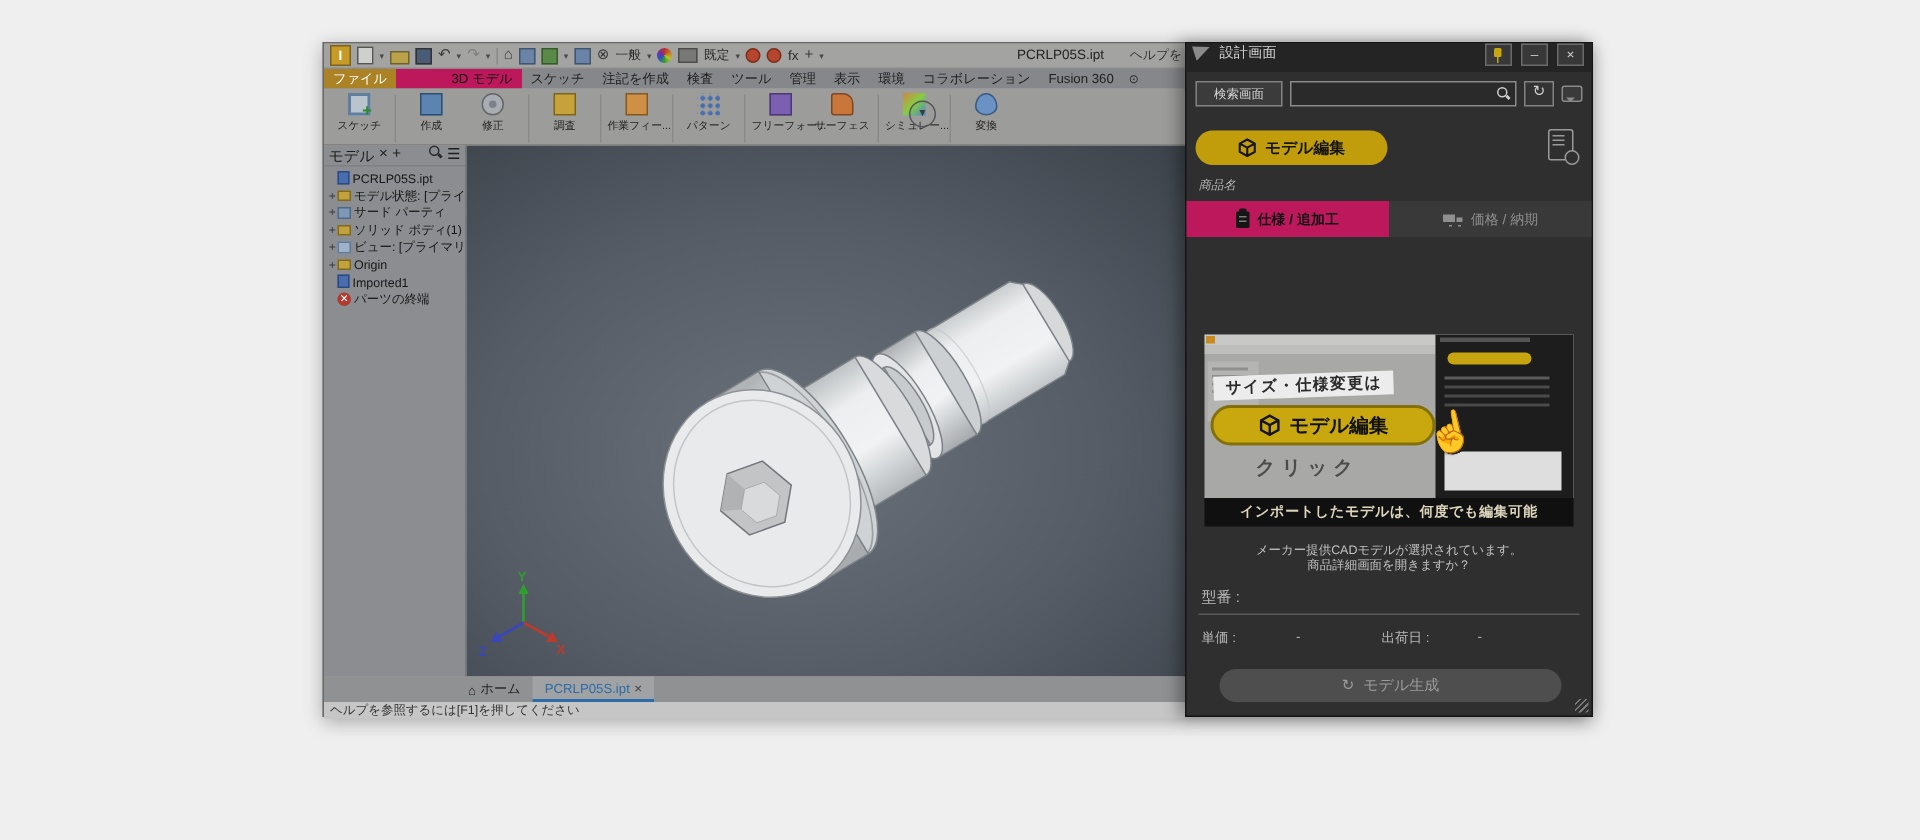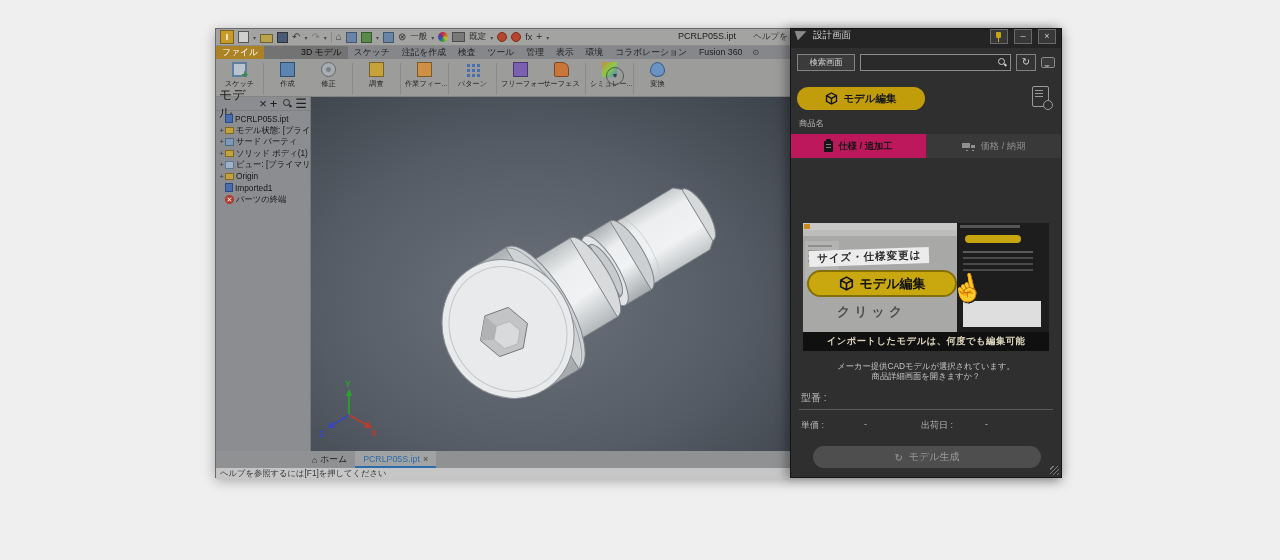--- a/index.html
+++ b/index.html
@@ -22,21 +22,21 @@
   .wheel-ic{width:10px;height:10px;border-radius:50%;background:conic-gradient(#c03030,#c07820,#c0c030,#30a030,#3050c0,#7030a0,#c03030);}
   .img-ic{width:11px;height:8px;background:#787876;border:1px solid #4c4c4a;}
   .dot-red{width:8px;height:8px;border-radius:50%;background:#b5452c;border:1px solid #7c2c1a;}
   .qtext{font-size:8.5px;color:#2a2a2a;}
   .fx{font-size:9px;color:#2a2a2a;text-align:right;}
   .fname{position:absolute;left:462px;top:2px;font-size:9px;color:#222;}
   .qhelp{position:absolute;right:3px;top:2px;font-size:8.5px;color:#333;}
   .ribtabs{position:absolute;left:0;top:17px;width:575px;height:13px;background:#85878a;display:flex;font-size:8.8px;color:#1e1e1e;}
   .rtab{padding:0 6px;line-height:13px;white-space:nowrap;}
   .rtab.file{background:#ab8325;color:#fff;}
-  .rtab.active{background:#737373;color:#101010;padding-left:37px;}
+  .rtab.active{background:#be185d;color:#101010;padding-left:37px;}
   .rtab-extra{line-height:13px;font-size:8px;color:#2c2c2c;padding-left:4px;}
   .ribbon{position:absolute;left:0;top:30px;width:575px;height:38px;background:#9c9d9b;border-bottom:1px solid #83847f;display:flex;align-items:flex-start;padding:3px 0 0 4px;box-sizing:border-box;gap:2px;}
   .rbtn{width:39px;text-align:center;flex:none;}
   .rbtn .ric{width:15px;height:15px;margin:0 auto 2px auto;position:relative;}
   .rbtn .rlbl{font-size:7.2px;color:#222;white-space:nowrap;}
   .rsep{width:1px;height:32px;background:#8a8b87;margin:1px 2px 0 2px;flex:none;}
   .i-sketch{border:2px solid #5f7f9f;box-sizing:border-box;background:#b9c4ce;}
   .i-sketch::after{content:"+";position:absolute;right:-3px;bottom:-5px;color:#2e8b2e;font-size:11px;font-weight:bold;}
   .i-create{background:#5b84b1;border:1px solid #2f4f6f;box-sizing:border-box;}
   .i-modify{background:#a7adb3;border-radius:50%;border:1px solid #666;box-sizing:border-box;}
@@ -44,21 +44,21 @@
   .i-inspect{background:#c6a23a;border:1px solid #7a6420;box-sizing:border-box;}
   .i-work{background:#cd9044;border:1px solid #7d5a28;box-sizing:border-box;}
   .i-pattern{background:radial-gradient(#4a6fae 1.5px,transparent 1.8px) 1px 1px/5px 5px;}
   .i-freeform{background:#7b5fb0;border:1px solid #4a3870;box-sizing:border-box;}
   .i-surface{background:#c8763a;border:1px solid #7c4722;border-radius:2px 45% 2px 2px;box-sizing:border-box;}
   .i-simulate{background:linear-gradient(135deg,#cc8844,#88cc44,#4488cc);}
   .i-convert{background:#6a92c4;border:1px solid #3a5a80;border-radius:50% 50% 50% 50%/60% 60% 40% 40%;box-sizing:border-box;}
   .rib-collapse{position:absolute;left:390px;top:38px;width:16px;height:16px;border:1px solid #55565a;border-radius:50%;text-align:center;line-height:15px;font-size:7px;color:#3c3c3e;}
   
   .browser{position:absolute;left:0;top:68px;width:95px;height:354px;background:#8b8d90;border-right:1px solid #76777a;box-sizing:border-box;}
-  .bheader{display:flex;align-items:center;height:13px;padding:0 3px;gap:3px;font-size:13px;color:#1d1d1d;border-bottom:1px solid #7e8083;}
+  .bheader{display:flex;align-items:flex-start;height:13px;padding:0 3px;gap:3px;font-size:10px;color:#1d1d1d;border-bottom:1px solid #7e8083;}
   .bheader .sp{flex:1;}
   .mag{position:relative;width:9px;height:9px;flex:none;}
   .mag::before{content:"";position:absolute;left:0;top:0;width:5px;height:5px;border:1.4px solid #2a2a2a;border-radius:50%;}
   .mag::after{content:"";position:absolute;left:6px;top:6px;width:3px;height:1.5px;background:#2a2a2a;transform:rotate(45deg);}
   .tree{padding:2px 0 0 2px;}
   .trow{display:flex;align-items:center;height:11.5px;font-size:8.3px;color:#161616;white-space:nowrap;overflow:hidden;}
   .texp{width:7px;font-size:8px;color:#3a3a3a;text-align:center;flex:none;}
   .tic{flex:none;margin-right:2px;}
   .t-doc{width:8px;height:9px;background:#4a6db0;border:1px solid #2a4a80;box-sizing:border-box;}
   .t-folder{width:9px;height:7px;background:#c2a23c;border:1px solid #80691f;box-sizing:border-box;}
@@ -89,21 +89,21 @@
   .mag.light::before{border-color:#cfcfcf;}
   .mag.light::after{background:#cfcfcf;}
   .srchinput .mag{position:absolute;right:3px;top:3px;}
   .histbtn{width:18px;height:15px;border:1px solid #828282;background:#333334;color:#cfcfcf;font-size:10px;line-height:14px;text-align:center;flex:none;}
   .bubble{width:12px;height:9px;border:1px solid #8a8a8a;border-radius:2px;background:#3a3a3b;position:relative;flex:none;}
   .bubble::after{content:"";position:absolute;left:2px;bottom:-4px;border:3px solid transparent;border-top-color:#8a8a8a;}
   .medit{position:absolute;left:6px;top:58px;width:128px;height:23px;border-radius:12px;background:#c19d0b;display:flex;align-items:center;justify-content:center;gap:5px;color:#151515;font-weight:bold;font-size:10.5px;}
   .dochist{position:absolute;right:12px;top:57px;width:15px;height:19px;border:1.5px solid #9a9a9a;border-radius:2px;}
   .dochist::before{content:"";position:absolute;left:2px;top:3px;width:8px;height:1px;background:#9a9a9a;box-shadow:0 3px 0 #9a9a9a,0 6px 0 #9a9a9a;}
   .dochist::after{content:"";position:absolute;right:-5px;bottom:-4px;width:8px;height:8px;border:1.5px solid #9a9a9a;border-radius:50%;background:#2f2f30;}
-  .pprod{position:absolute;left:8px;top:89px;font-size:8.3px;color:#b5b5b5;}
+  .pprod{position:absolute;left:8px;top:89px;font-size:8.3px;color:#b5b5b5;font-style:italic;}
   .ptabs{position:absolute;left:0;top:105px;width:100%;height:24px;display:flex;}
   .ptab{flex:1;display:flex;align-items:center;justify-content:center;gap:5px;font-size:9.3px;}
   .ptab.active{background:#be185d;color:#131313;font-weight:bold;}
   .ptab.inactive{background:#39393a;color:#8f8f8f;}
   .clip{width:9px;height:11px;background:#151515;border-radius:1px;position:relative;}
   .clip::before{content:"";position:absolute;top:-2px;left:2px;width:5px;height:3px;background:#151515;border-radius:1px;}
   .clip::after{content:"";position:absolute;left:2px;top:3px;width:5px;height:1px;background:#7b7b7b;box-shadow:0 3px 0 #7b7b7b;}
   .truck{width:14px;height:9px;position:relative;}
   .truck::before{content:"";position:absolute;left:0;top:1px;width:8px;height:5px;background:#8f8f8f;}
   .truck::after{content:"";position:absolute;right:1px;top:3px;width:4px;height:3px;background:#8f8f8f;box-shadow:-6px 4px 0 -1px #8f8f8f,0 4px 0 -1px #8f8f8f;}

